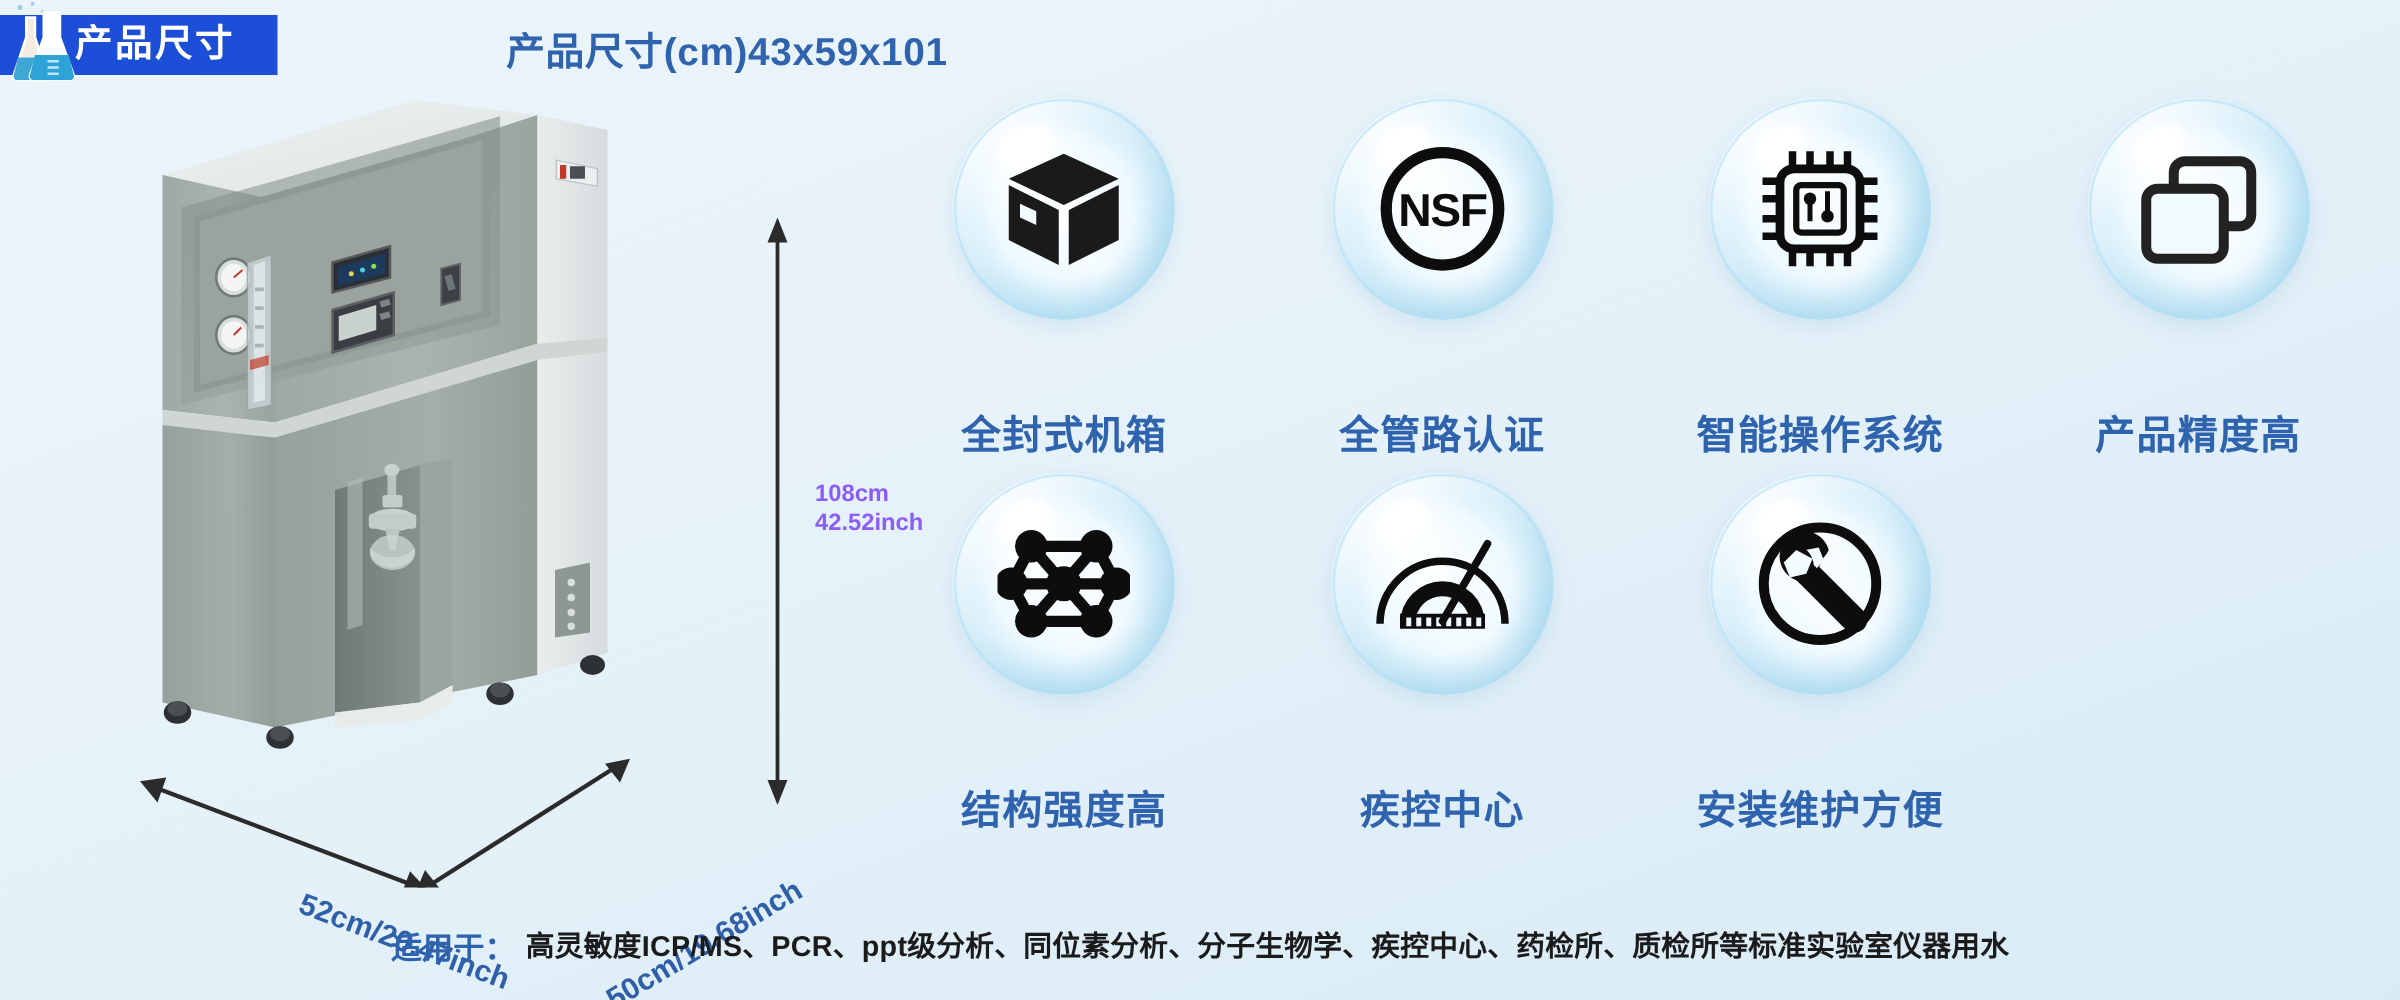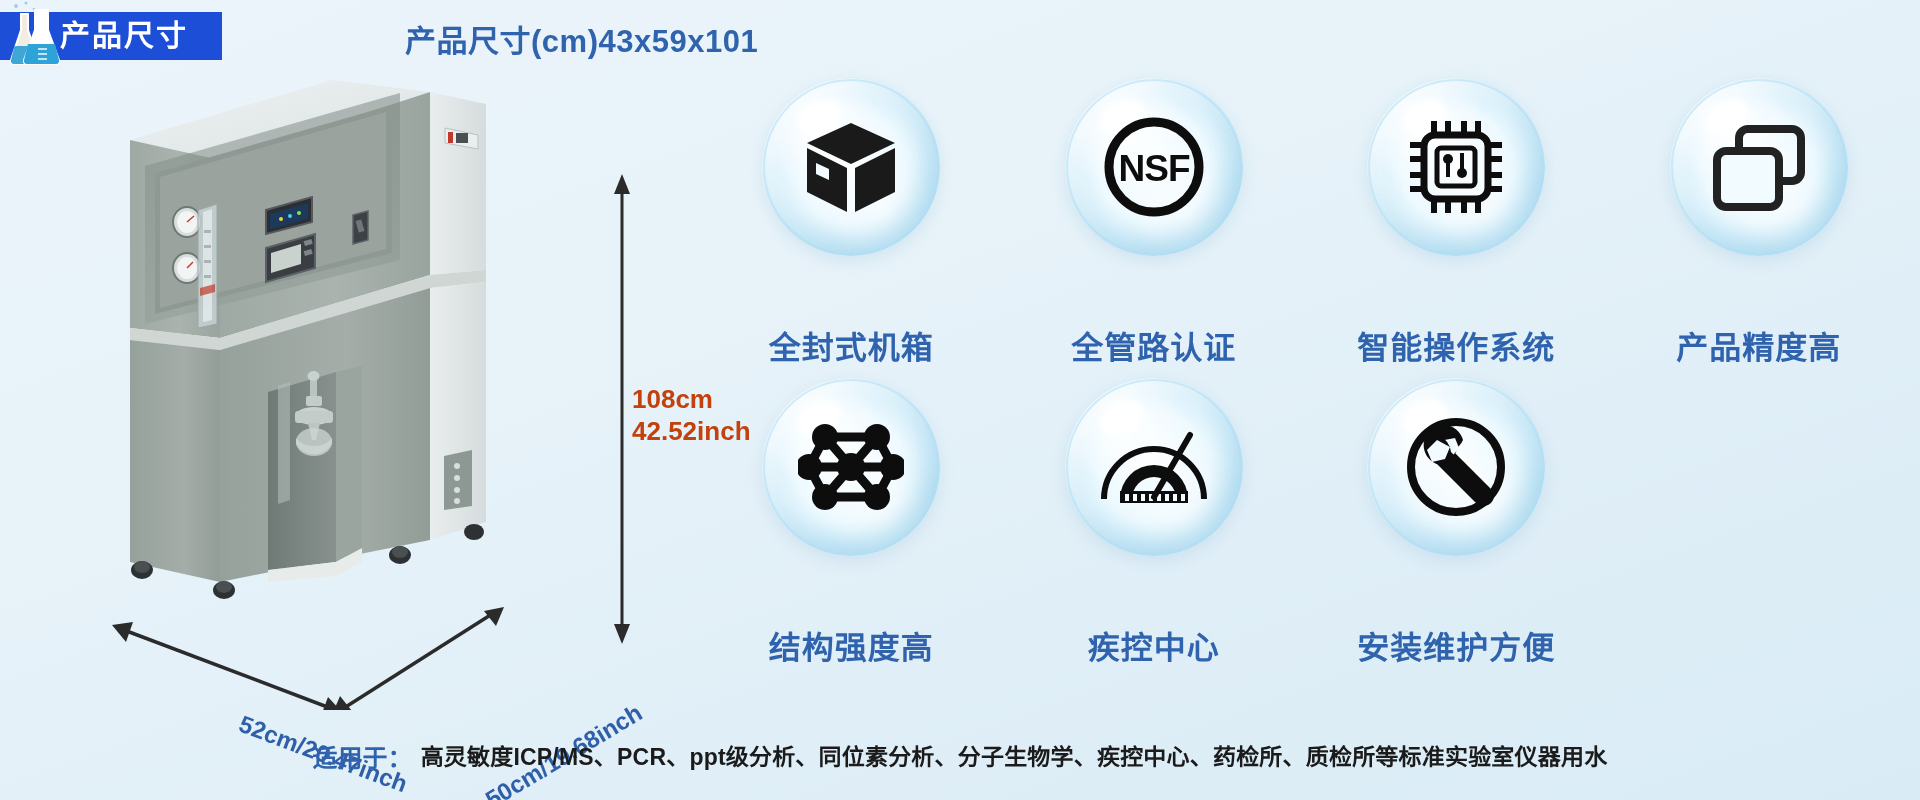--- a/index.html
+++ b/index.html
@@ -25,22 +25,22 @@
   .hdr-title{
     position:absolute;left:405px;top:16px;
     font-size:31px;font-weight:bold;color:#2f63ad;letter-spacing:.5px;
     white-space:nowrap;
   }
 
   
   .machine-wrap{position:absolute;left:100px;top:70px;width:560px;height:640px;}
 
   .dim-v-label{
-    position:absolute;left:532px;top:314px;
-    font-size:26px;font-weight:bold;color:#c2410c;line-height:1.22;
+    position:absolute;left:552px;top:314px;
+    font-size:19px;font-weight:bold;color:#8b5cf6;line-height:1.22;
     white-space:nowrap;
   }
   .dim-left-label{
     position:absolute;left:145px;top:640px;
     font-size:24px;font-weight:bold;color:#2f5fa8;
     transform:rotate(20.5deg);transform-origin:left top;white-space:nowrap;
   }
   .dim-right-label{
     position:absolute;left:395px;top:716px;
     font-size:24px;font-weight:bold;color:#2f5fa8;

